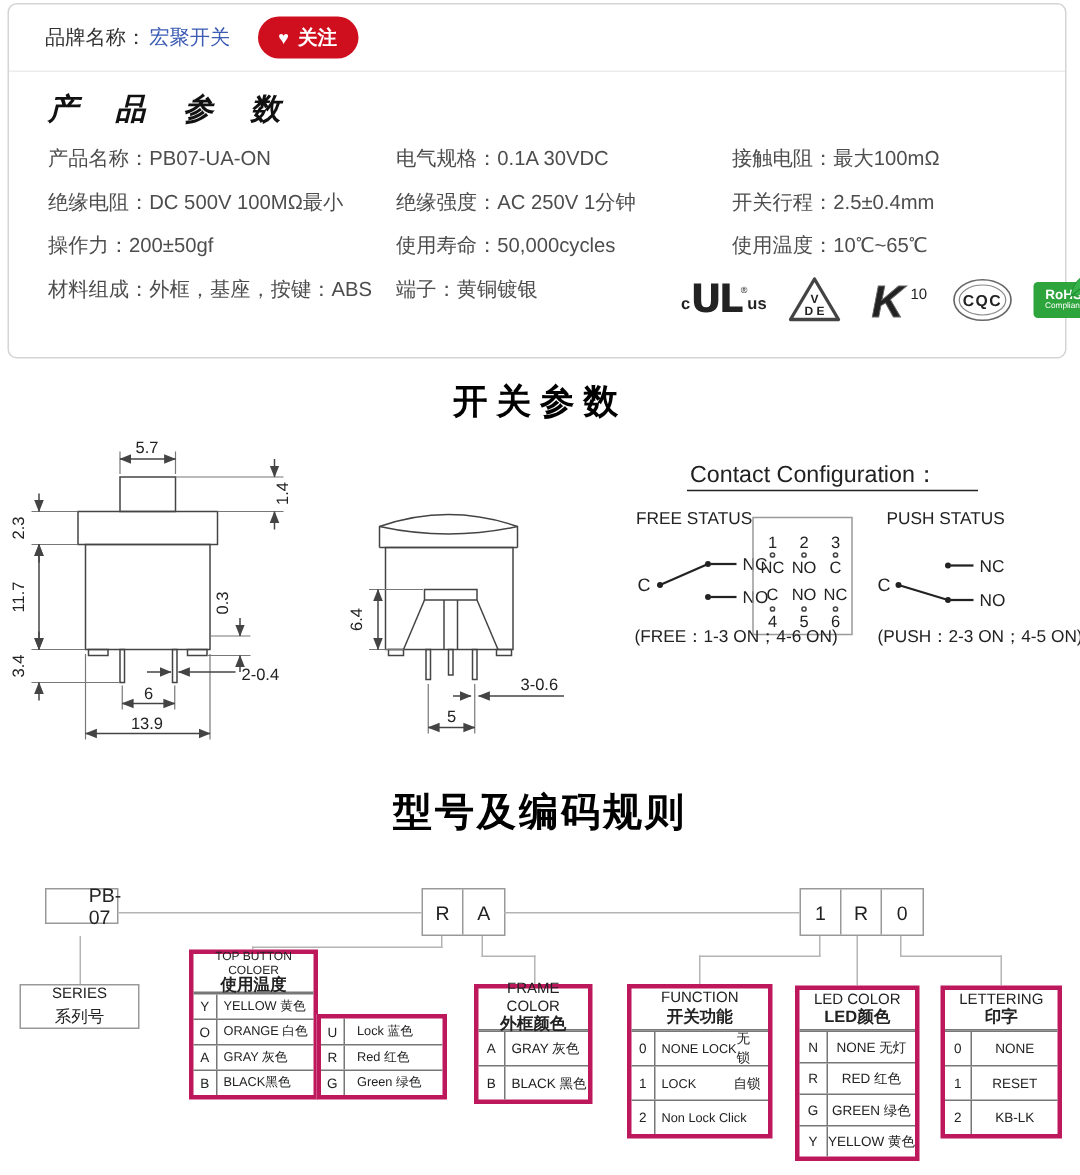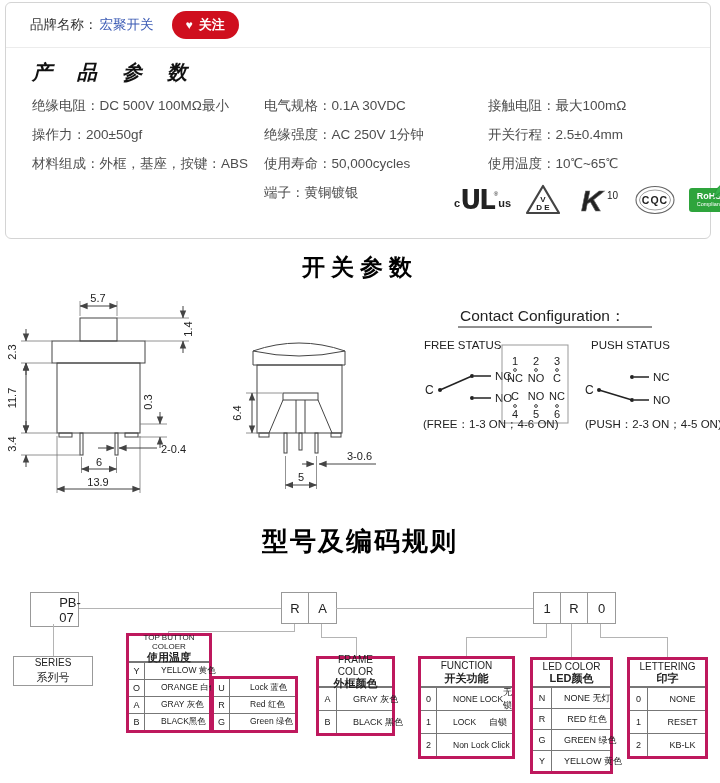--- a/index.html
+++ b/index.html
@@ -38,40 +38,41 @@
   .cell-group .cell{width:27px;height:30px;display:flex;align-items:center;justify-content:center;font-size:13px;border-right:1px solid #999;box-sizing:border-box;}
   .cell-group .cell:last-child{border-right:none;}
   .line{position:absolute;background:#b4b4b4;}
   .tbl{position:absolute;border:3px solid #be185d;background:#fff;box-sizing:border-box;font-size:9px;color:#222;}
   .tbl-head{text-align:center;border-bottom:1px solid #777;display:flex;flex-direction:column;justify-content:center;}
   .tbl-head .en{line-height:1.15;}
   .tbl-head .cn{font-size:11px;font-weight:bold;line-height:1.2;}
   .t-row{display:flex;align-items:stretch;border-top:1px solid #777;box-sizing:border-box;}
   .t-row:first-of-type{border-top:none;}
   .t-code{border-right:1px solid #777;display:flex;align-items:center;justify-content:center;flex:none;}
-  .t-label{display:flex;align-items:center;padding-left:4px;flex:1;white-space:nowrap;margin-left:12px;}
+  .t-label{display:flex;align-items:center;padding-left:4px;flex:1;white-space:nowrap;}
   .t-label.center{justify-content:center;padding-left:0;}
   .t-cn-right{display:flex;align-items:center;padding-right:5px;}
   .series-box{position:absolute;border:1px solid #999;display:flex;flex-direction:column;align-items:center;justify-content:center;font-size:10px;box-sizing:border-box;}
   .series-box .cn{font-size:11px;margin-top:2px;text-align:right;}
 </style>
 </head>
 <body>
 
 <div class="card">
   <div class="brand-row">
     <span class="brand-label">品牌名称：</span>
     <span class="brand-link">宏聚开关</span>
     <button class="follow-btn">
       <span class="follow-heart">♥</span>
       <span>关注</span>
     </button>
   </div>
   <div class="pp-heading">产 品 参 数</div>
   <div class="pcol c1">
+    <div>产品名称：PB07-UA-ON</div>
     <div>绝缘电阻：DC 500V 100MΩ最小</div>
     <div>操作力：200±50gf</div>
     <div>材料组成：外框，基座，按键：ABS</div>
   </div>
   <div class="pcol c2">
     <div>电气规格：0.1A  30VDC</div>
     <div>绝缘强度：AC 250V 1分钟</div>
     <div>使用寿命：50,000cycles</div>
     <div>端子：黄铜镀银</div>
   </div>
@@ -266,21 +267,21 @@
       <circle cx="632" cy="110" r="2" fill="#222"></circle>
       <line x1="634" y1="110" x2="649" y2="110" stroke="#222" stroke-width="1.5"></line>
       <text x="653" y="114" font-size="11.5">NO</text>
     </g>
 
     <text x="423" y="138" font-size="11.5">(FREE：1-3 ON；4-6 ON)</text>
     <text x="585" y="138" font-size="11.5">(PUSH：2-3 ON；4-5 ON)</text>
   </g>
 </svg>
 
-<div class="code-box" style="left:30px;top:592px;width:49px;height:35px;padding-left:31px;">PB-07</div>
+<div class="code-box" style="left:30px;top:592px;width:49px;height:24px;padding-left:31px;">PB-07</div>
 <div class="cell-group" style="left:281px;top:592px;height:32px;">
   <div class="cell">R</div>
   <div class="cell">A</div>
 </div>
 <div class="cell-group" style="left:533px;top:592px;height:32px;">
   <div class="cell">1</div>
   <div class="cell">R</div>
   <div class="cell">0</div>
 </div>
 

